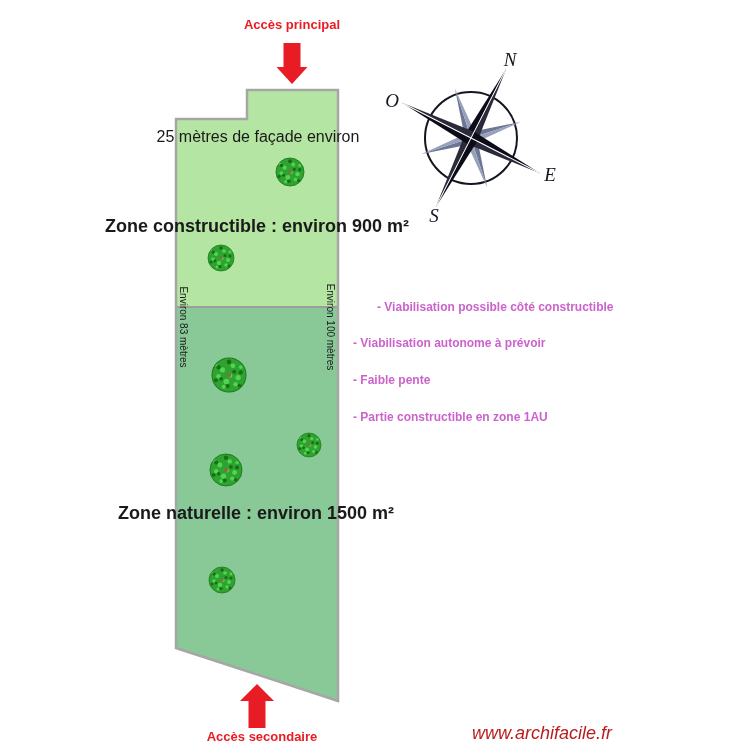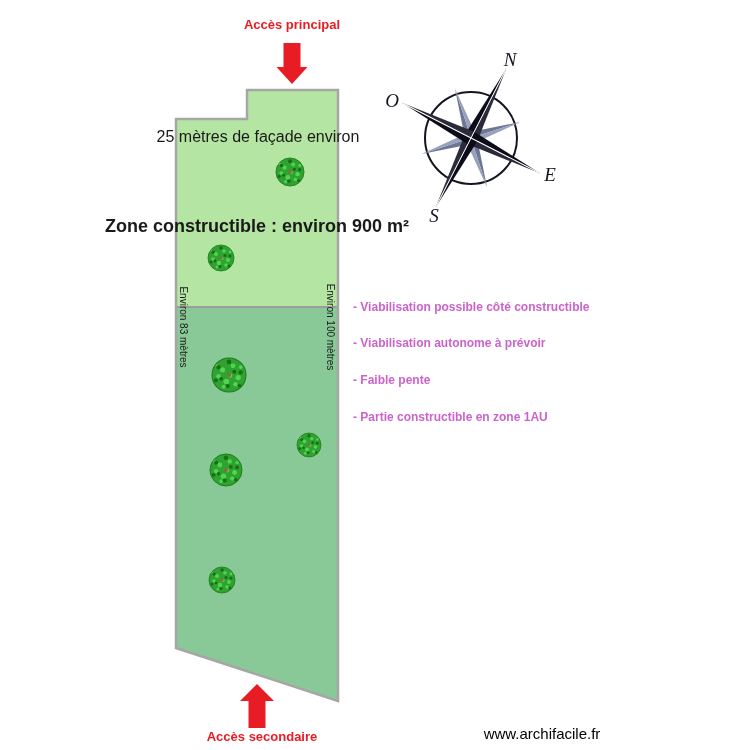--- a/index.html
+++ b/index.html
@@ -31,21 +31,21 @@
 
   .lbl{position:absolute;white-space:nowrap;line-height:1;color:#1a1a1a;}
   .center{transform:translate(-50%,-50%);}
   .red-label{color:var(--access-red,#e81c24);font-weight:bold;font-size:13px;}
   .facade-label{font-size:16px;}
   .zone-label{font-size:18px;font-weight:bold;}
   .vert-label{font-size:10px;transform:translate(-50%,-50%) rotate(90deg);}
   .note{position:absolute;left:353px;transform:translateY(-50%);
         color:var(--notes-pink,#cb63cb);font-weight:bold;font-size:12px;
         white-space:nowrap;line-height:1;}
-  .footer-label{font-size:15px;color:#000000;}
+  .footer-label{font-size:18px;color:#b91c1c;font-style:italic;}
 </style>
 </head>
 <body>
 
 <div id="stage">
 
   <svg id="plan-svg" width="750" height="750" viewBox="0 0 750 750" xmlns="http://www.w3.org/2000/svg">
     <defs>
       <g id="tree">
         <circle r="13" fill="#2fa32f" stroke="#1d7a1d" stroke-width="0.8"></circle>
@@ -128,22 +128,23 @@
   <div class="lbl center red-label" style="left:292px;top:24px;">Accès principal</div>
 
   <div class="lbl center facade-label" style="left:258px;top:137px;">25 mètres de façade environ</div>
 
   <div class="lbl center zone-label" style="left:257px;top:226px;">Zone constructible : environ 900 m²</div>
 
   <div class="lbl vert-label" style="left:183px;top:327px;">Environ 83 mètres</div>
 
   <div class="lbl vert-label" style="left:330px;top:327px;">Environ 100 mètres</div>
 
-  <div class="note" style="top:307px;">- Viabilisation possible côté constructible</div>
+  <div class="note" style="top:307px;margin-left:24px;">- Viabilisation possible côté constructible</div>
   <div class="note" style="top:343px;">- Viabilisation autonome à prévoir</div>
   <div class="note" style="top:380px;">- Faible pente</div>
   <div class="note" style="top:417px;">- Partie constructible en zone 1AU</div>
 
+  <div class="lbl center zone-label" style="left:256px;top:513px;">Zone naturelle : environ 1500 m²</div>
 
   <div class="lbl center red-label" style="left:262px;top:736px;">Accès secondaire</div>
 
   <div class="lbl center footer-label" style="left:542px;top:733px;">www.archifacile.fr</div>
 </div>
 
 </body></html>

